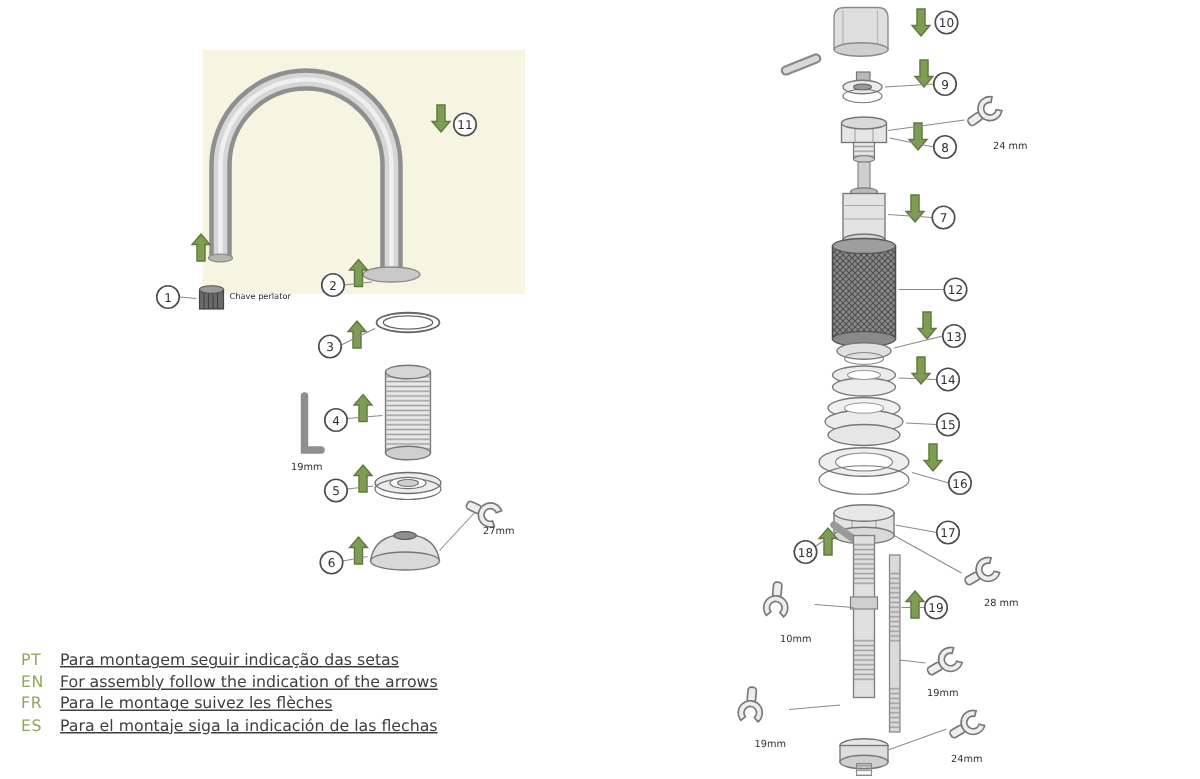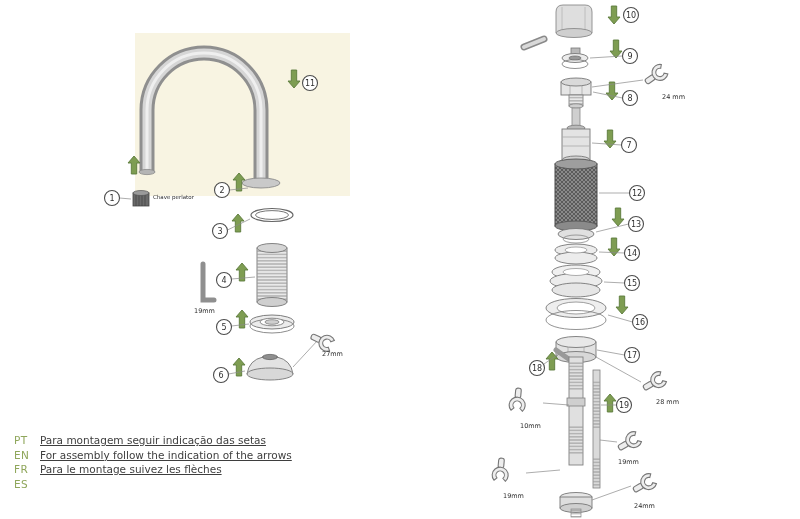--- a/index.html
+++ b/index.html
@@ -344,16 +344,17 @@
   <div class="f-row">
     <span class="f-code">EN</span>
     <span class="f-text">For assembly follow the indication of the arrows</span>
   </div>
   <div class="f-row">
     <span class="f-code">FR</span>
     <span class="f-text">Para le montage suivez les flèches</span>
   </div>
   <div class="f-row">
     <span class="f-code">ES</span>
+    <span class="f-text">Para el montaje siga la indicación de las flechas</span>
   </div>
 </div>
 
 </div>
 
 </body></html>

